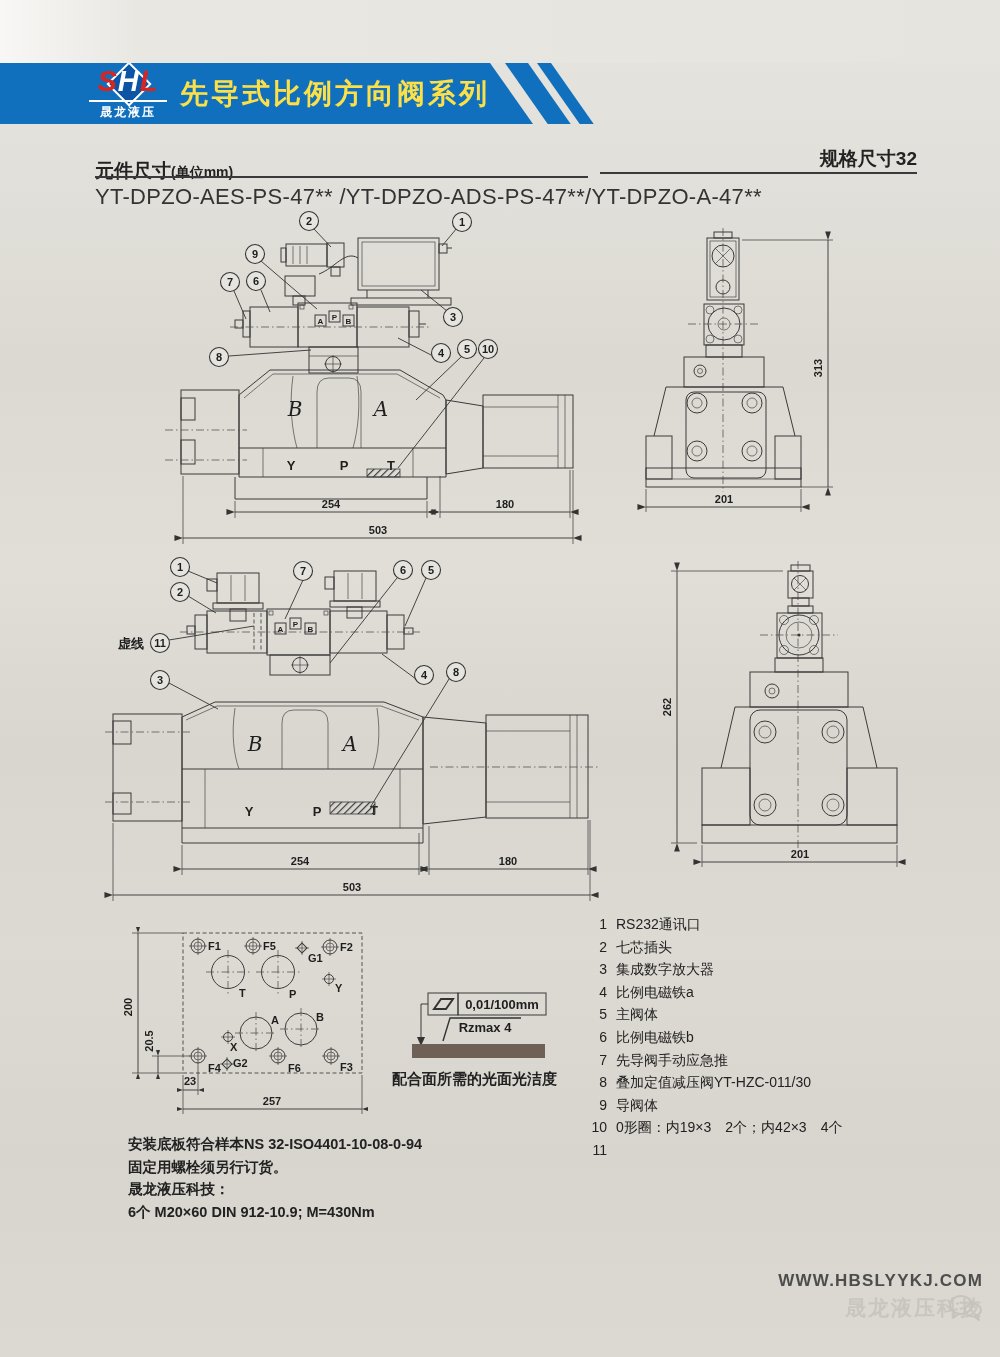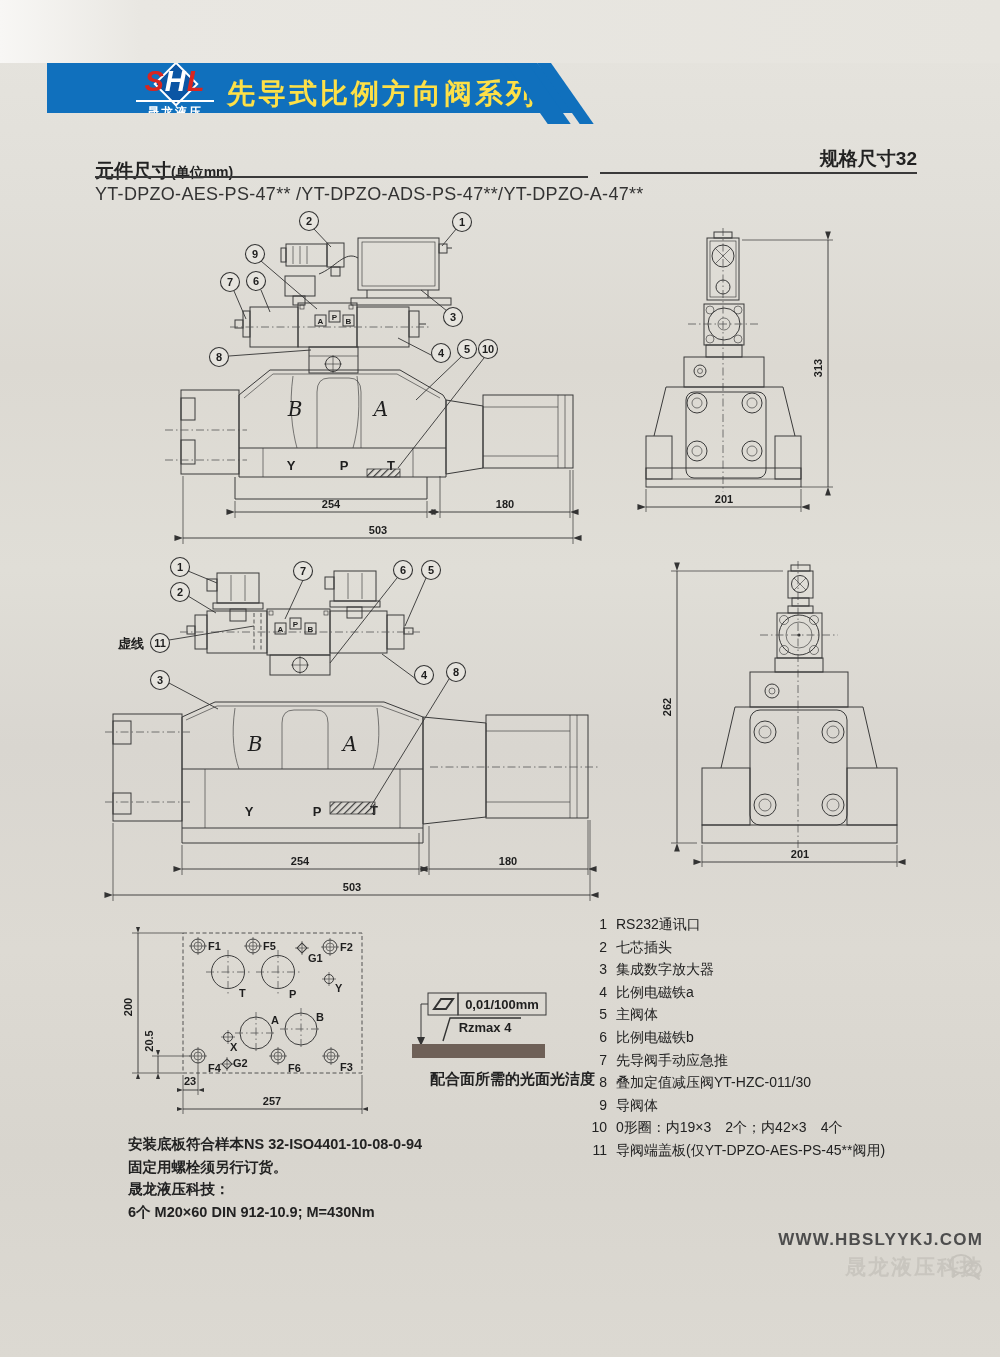--- a/index.html
+++ b/index.html
@@ -2,70 +2,70 @@
 <html><head>
 <meta charset="utf-8">
 <style>
   html,body{margin:0;padding:0;}
   .page{position:relative;width:1000px;height:1357px;overflow:hidden;
     font-family:"Liberation Sans",sans-serif;color:#222;
     background:linear-gradient(180deg,#ecebe6 0%,#e5e3dd 4%,#e1dfd9 15%,#dcd9d2 27%,#e0ded7 42%,#d9d6d0 55%,#dddad3 70%,#d8d5ce 85%,#dcd9d2 100%);}
   .topstrip{position:absolute;left:0;top:0;width:1000px;height:63px;
     background:linear-gradient(90deg,#f8f7f5 0%,#e9e7e2 14%,#e6e4de 100%);}
   
-  .banner{position:absolute;left:0;top:63px;width:533px;height:50px;background:#1070bd;
-    clip-path:polygon(0 0,490px 0,533px 100%,0 100%);margin-left:47px;}
+  .banner{position:absolute;left:0;top:63px;width:533px;height:61px;background:#1070bd;
+    clip-path:polygon(0 0,490px 0,533px 100%,0 100%);}
   .stripe{position:absolute;top:63px;height:61px;background:#1070bd;transform:skewX(35deg);transform-origin:top left;}
   .stripe.s1{left:505px;width:23px;}
   .stripe.s2{left:537px;width:14px;}
   .logo{position:absolute;left:86px;top:4px;width:84px;height:54px;}
   .logo .diamond{position:absolute;left:27px;top:1px;width:28px;height:28px;background:#0b55a4;border:2px solid #fff;transform:rotate(45deg);}
   .logo .shl{position:absolute;left:0;top:-4px;width:84px;text-align:center;font-size:29px;font-weight:800;font-style:italic;letter-spacing:1px;line-height:36px;}
   .logo .shl .r{color:#d8251f;}
   .logo .shl .w{color:#ffffff;}
   .logo .bar{position:absolute;left:3px;top:33px;width:78px;height:2px;background:#fff;}
   .logo .sub{position:absolute;left:0;top:37px;width:84px;text-align:center;color:#fff;font-size:12px;font-weight:600;letter-spacing:2px;}
   .banner-title{position:absolute;left:180px;top:12px;color:#fde047;font-size:28px;font-weight:800;letter-spacing:3px;}
   
   .sec-left{position:absolute;left:95px;top:146px;font-weight:700;font-size:19px;color:#222;margin-top:12px;}
   .sec-left .unit{font-size:14px;font-weight:700;}
   .sec-right{position:absolute;left:600px;top:146px;width:317px;text-align:right;font-weight:700;font-size:19px;color:#222;}
   .rule{position:absolute;height:2px;background:#3a3a3a;}
   .rule-left{left:95px;top:176px;width:493px;}
   .rule-right{left:600px;top:172px;width:317px;}
-  .model{position:absolute;left:95px;top:184px;font-size:18px;font-weight:500;letter-spacing:0.3px;color:#333;}
+  .model{position:absolute;left:95px;top:184px;font-size:22px;font-weight:500;letter-spacing:0.3px;color:#333;}
   
   svg{position:absolute;overflow:visible;}
   .ln{stroke:#3a3a3a;stroke-width:1;fill:none;}
   .lnt{stroke:#3a3a3a;stroke-width:0.65;fill:none;}
   .cl{stroke:#555;stroke-width:0.8;fill:none;stroke-dasharray:8 3 1.5 3;}
   .dsh{stroke:#444;stroke-width:0.9;fill:none;stroke-dasharray:4 2.5;}
   .dimln{stroke:#333;stroke-width:0.9;fill:none;}
   .ext{stroke:#333;stroke-width:0.7;fill:none;}
   .ldr{stroke:#333;stroke-width:0.9;fill:none;}
   .co{fill:#e6e4de;stroke:#333;stroke-width:1.1;}
   svg text{fill:#1e1e1e;}
   .dim{font:600 11px "Liberation Sans",sans-serif;}
   .cotx{font:600 11px "Liberation Sans",sans-serif;}
   .pb{font:italic 400 20px "DejaVu Serif",serif;}
   .ps{font:700 13px "Liberation Sans",sans-serif;}
   .pp{font:700 8px "Liberation Sans",sans-serif;}
   .pl{font:600 11px "Liberation Sans",sans-serif;}
   .sf{font:700 13px "Liberation Sans",sans-serif;}
   .dl{font:700 13px "Liberation Sans",sans-serif;}
   
-  .surface-caption{position:absolute;left:400px;top:1070px;width:195px;text-align:right;font-size:15px;font-weight:700;color:#222;}
+  .surface-caption{position:absolute;left:392px;top:1070px;width:195px;text-align:left;font-size:15px;font-weight:700;color:#222;}
   
   .parts{position:absolute;left:583px;top:913px;font-size:14px;color:#222;}
   .parts .row{display:flex;line-height:22.6px;}
   .parts .num{width:24px;text-align:right;margin-right:9px;flex:none;}
   
   .notes{position:absolute;left:128px;top:1133px;font-size:14.5px;font-weight:700;line-height:22.5px;color:#222;}
   
-  .footer{position:absolute;right:17px;top:1230px;text-align:left;}
+  .footer{position:absolute;right:17px;top:1271px;text-align:left;}
   .site{font-size:17px;font-weight:600;letter-spacing:1.2px;color:#4d4d4d;}
   .brand-row{margin-top:3px;display:flex;justify-content:flex-end;align-items:center;gap:6px;}
   .brand-txt{font-size:21px;font-weight:700;letter-spacing:2px;color:#c9c6bf;}
 </style>
 </head>
 <body>
 
 <div class="page">
   <div class="topstrip"></div>
 
@@ -652,21 +652,20 @@
     <div class="row">
         <span class="num">9</span>
         <span>导阀体</span>
       </div>
     <div class="row">
         <span class="num">10</span>
         <span>0形圈：内19×3　2个；内42×3　4个</span>
       </div>
     <div class="row">
         <span class="num">11</span>
-        <span>导阀端盖板(仅YT-DPZO-AES-PS-45**阀用)</span>
       </div>
   </div>
 
   <div class="notes">
     <div>安装底板符合样本NS 32-ISO4401-10-08-0-94</div>
     <div>固定用螺栓须另行订货。</div>
     <div>晟龙液压科技：</div>
     <div>6个 M20×60 DIN 912-10.9; M=430Nm</div>
   </div>
 

